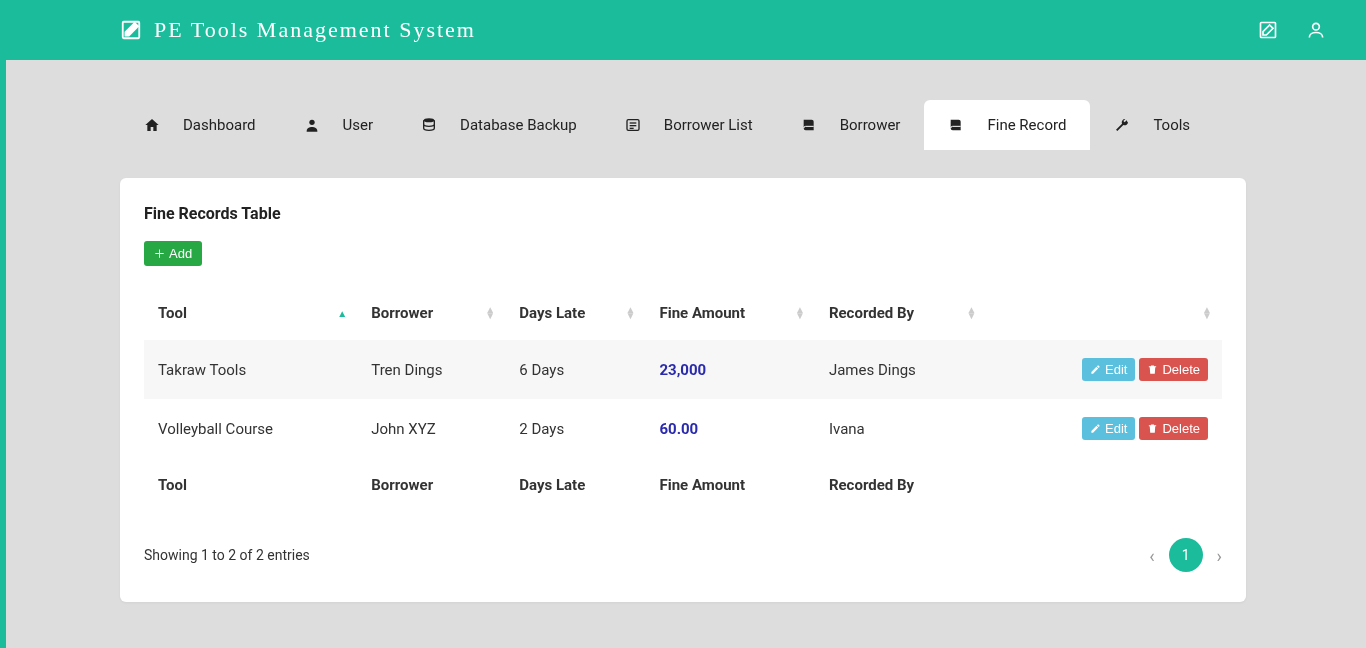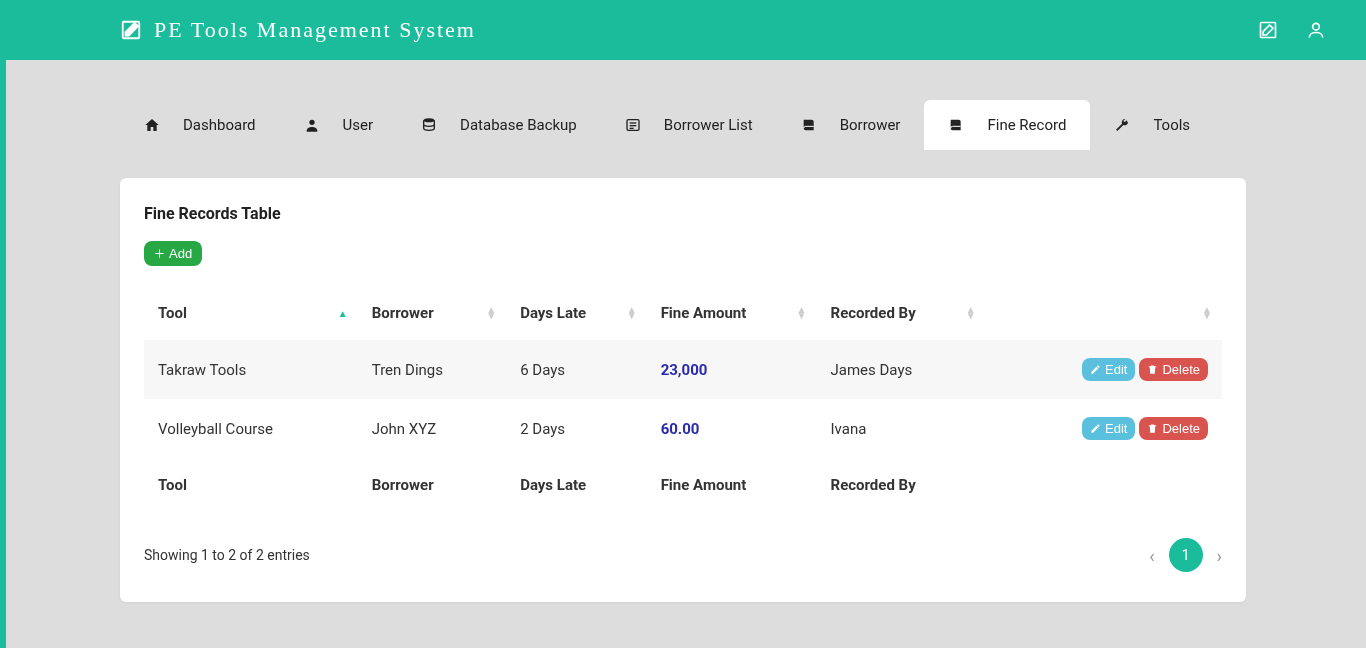--- a/index.html
+++ b/index.html
@@ -10,21 +10,21 @@
 .brand-text { font-size: 22px; font-weight: 400; letter-spacing: 2px; font-family: Georgia, serif; }
 .navbar-icons { display: flex; gap: 28px; align-items: center; }
 .navbar-icon { color: #fff; cursor: pointer; }
 .content-wrap { padding: 40px 120px; }
 .tabs { display: flex; background: transparent; border-radius: 6px 6px 0 0; }
 .tab { padding: 16px 24px; display: flex; align-items: center; gap: 23px; cursor: pointer; color: #222; font-size: 15px; border-radius: 6px 6px 0 0; }
 .tab.active { background: #fff; }
 .tab .icon { display: inline-flex; }
 .card { background: #fff; border-radius: 6px; padding: 26px 24px 30px; margin-top: 28px; box-shadow: 0 1px 3px rgba(0,0,0,0.05); }
 .card-title { font-size: 16px; font-weight: 700; color: #222; margin-bottom: 18px; }
-.btn { display: inline-flex; align-items: center; gap: 4px; padding: 5px 10px; border-radius: 8px; font-size: 13px; border: none; cursor: pointer; color: #fff; }
+.btn { display: inline-flex; align-items: center; gap: 4px; padding: 5px 10px; border-radius: 3px; font-size: 13px; border: none; cursor: pointer; color: #fff; }
 .btn-success { background: #28a745; }
 .btn-info { background: #5bc0de; }
 .btn-danger { background: #d9534f; }
 .table-controls { display: flex; justify-content: space-between; align-items: center; margin-top: 14px; padding: 0 12px; }
 .show-entries { display: flex; align-items: center; gap: 12px; color: #444; font-size: 15px; }
 .entries-input { width: 56px; height: 30px; border: 1px solid #ddd; border-radius: 3px; text-align: center; font-size: 14px; }
 .search-box { width: 420px; height: 36px; border: 1px solid #ddd; border-radius: 4px; display: flex; align-items: center; padding: 0 12px; }
 .search-box input { flex: 1; border: none; outline: none; font-size: 14px; }
 .search-icon { color: #999; }
 table { width: 100%; border-collapse: collapse; margin-top: 20px; }
@@ -167,21 +167,21 @@
               <span class="sort-both">▲<br>▼</span>
             </th>
         </tr>
       </thead>
       <tbody id="table-body">
           <tr>
             <td>Takraw Tools</td>
             <td>Tren Dings</td>
             <td>6 Days</td>
             <td class="fine-amount">23,000</td>
-            <td>James Days</td>
+            <td>James Dings</td>
             <td class="action-cell"><button class="btn btn-info"><svg width="11" height="11" viewBox="0 0 24 24" fill="#fff">
                   <path d="M3 17.25V21h3.75L17.81 9.94l-3.75-3.75L3 17.25zM20.71 7.04a1 1 0 000-1.41l-2.34-2.34a1 1 0 00-1.41 0l-1.83 1.83 3.75 3.75 1.83-1.83z"></path>
                 </svg> Edit</button><button class="btn btn-danger"><svg width="11" height="11" viewBox="0 0 24 24" fill="#fff">
                   <path d="M6 7h12l-1 14H7L6 7zm3-4h6l1 2h4v2H4V5h4l1-2z"></path>
                 </svg> Delete</button></td>
           </tr>
           <tr>
             <td>Volleyball Course</td>
             <td>John XYZ</td>
             <td>2 Days</td>

